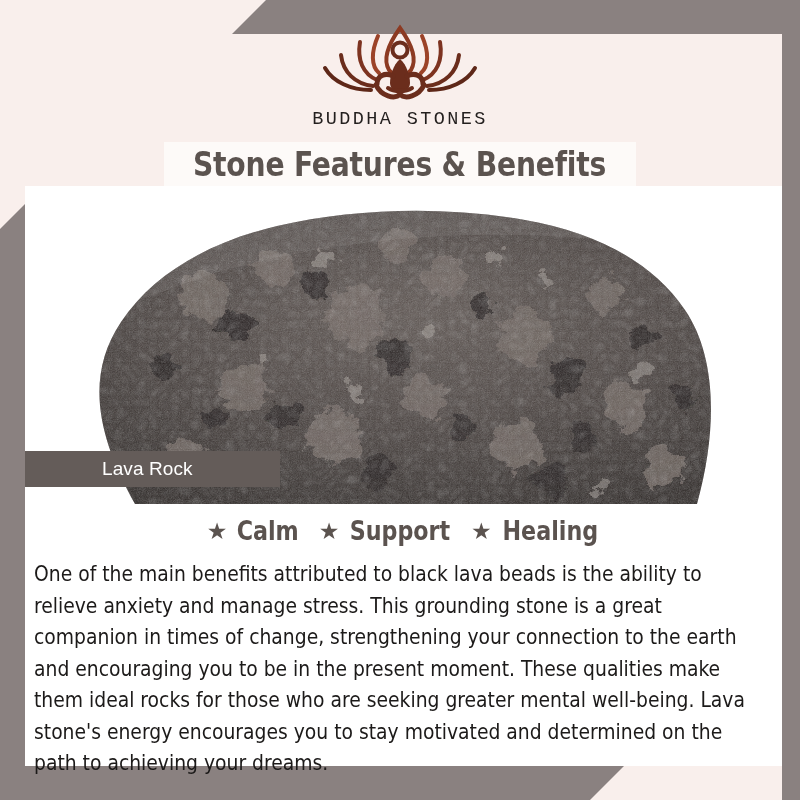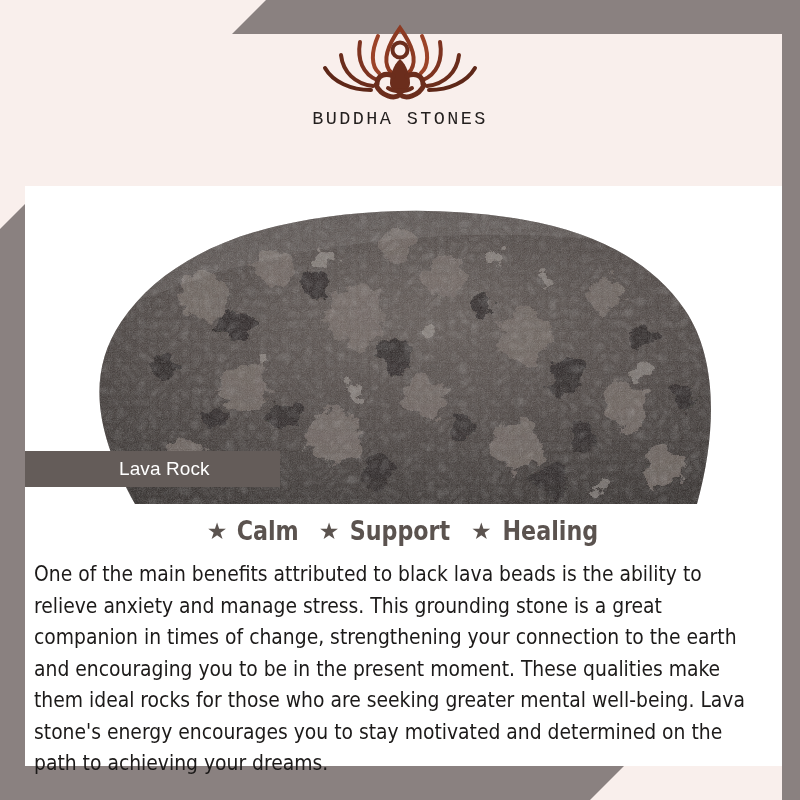--- a/index.html
+++ b/index.html
@@ -139,22 +139,23 @@
     width: 255px;
     height: 36px;
     background: #645c59;
     display: flex;
     align-items: center;
   }
   .photo-label span {
     color: #ffffff;
     font-size: 19px;
     font-weight: 400;
-    padding-left: 94px;
+    padding-left: 62px;
     letter-spacing: 0.1px;
+    margin-left: 15px;
   }
 
   
   .benefits {
     position: absolute;
     left: 0;
     top: 330px;
     width: 757px;
     display: flex;
     align-items: center;
@@ -234,20 +235,23 @@
 
           <path d="M72 64 C 72 56, 80 52, 88 56" fill="none" stroke="#6b2d1c" stroke-width="5" stroke-linecap="round"></path>
           <path d="M118 64 C 118 56, 110 52, 102 56" fill="none" stroke="#6b2d1c" stroke-width="5" stroke-linecap="round"></path>
           <path d="M71 65 C 76 76, 90 80, 95 74 C 100 80, 114 76, 119 65" fill="none" stroke="#6b2d1c" stroke-width="5" stroke-linecap="round"></path>
           <path d="M83 68 C 89 72, 101 72, 107 68" fill="none" stroke="#6b2d1c" stroke-width="4" stroke-linecap="round"></path>
         </g>
       </svg>
       <span class="logo-word">BUDDHA STONES</span>
     </div>
 
+    <div class="title-banner">
+      <div class="title-text">Stone Features &amp; Benefits</div>
+    </div>
   </div>
 
   <div class="card">
 
     <div class="photo">
       <svg viewBox="0 0 757 318" preserveAspectRatio="xMidYMid slice">
         <defs>
           <radialGradient id="rockGrad" cx="52%" cy="40%" r="70%">
             <stop offset="0%" stop-color="#5d5450"></stop>
             <stop offset="45%" stop-color="#4a423f"></stop>

